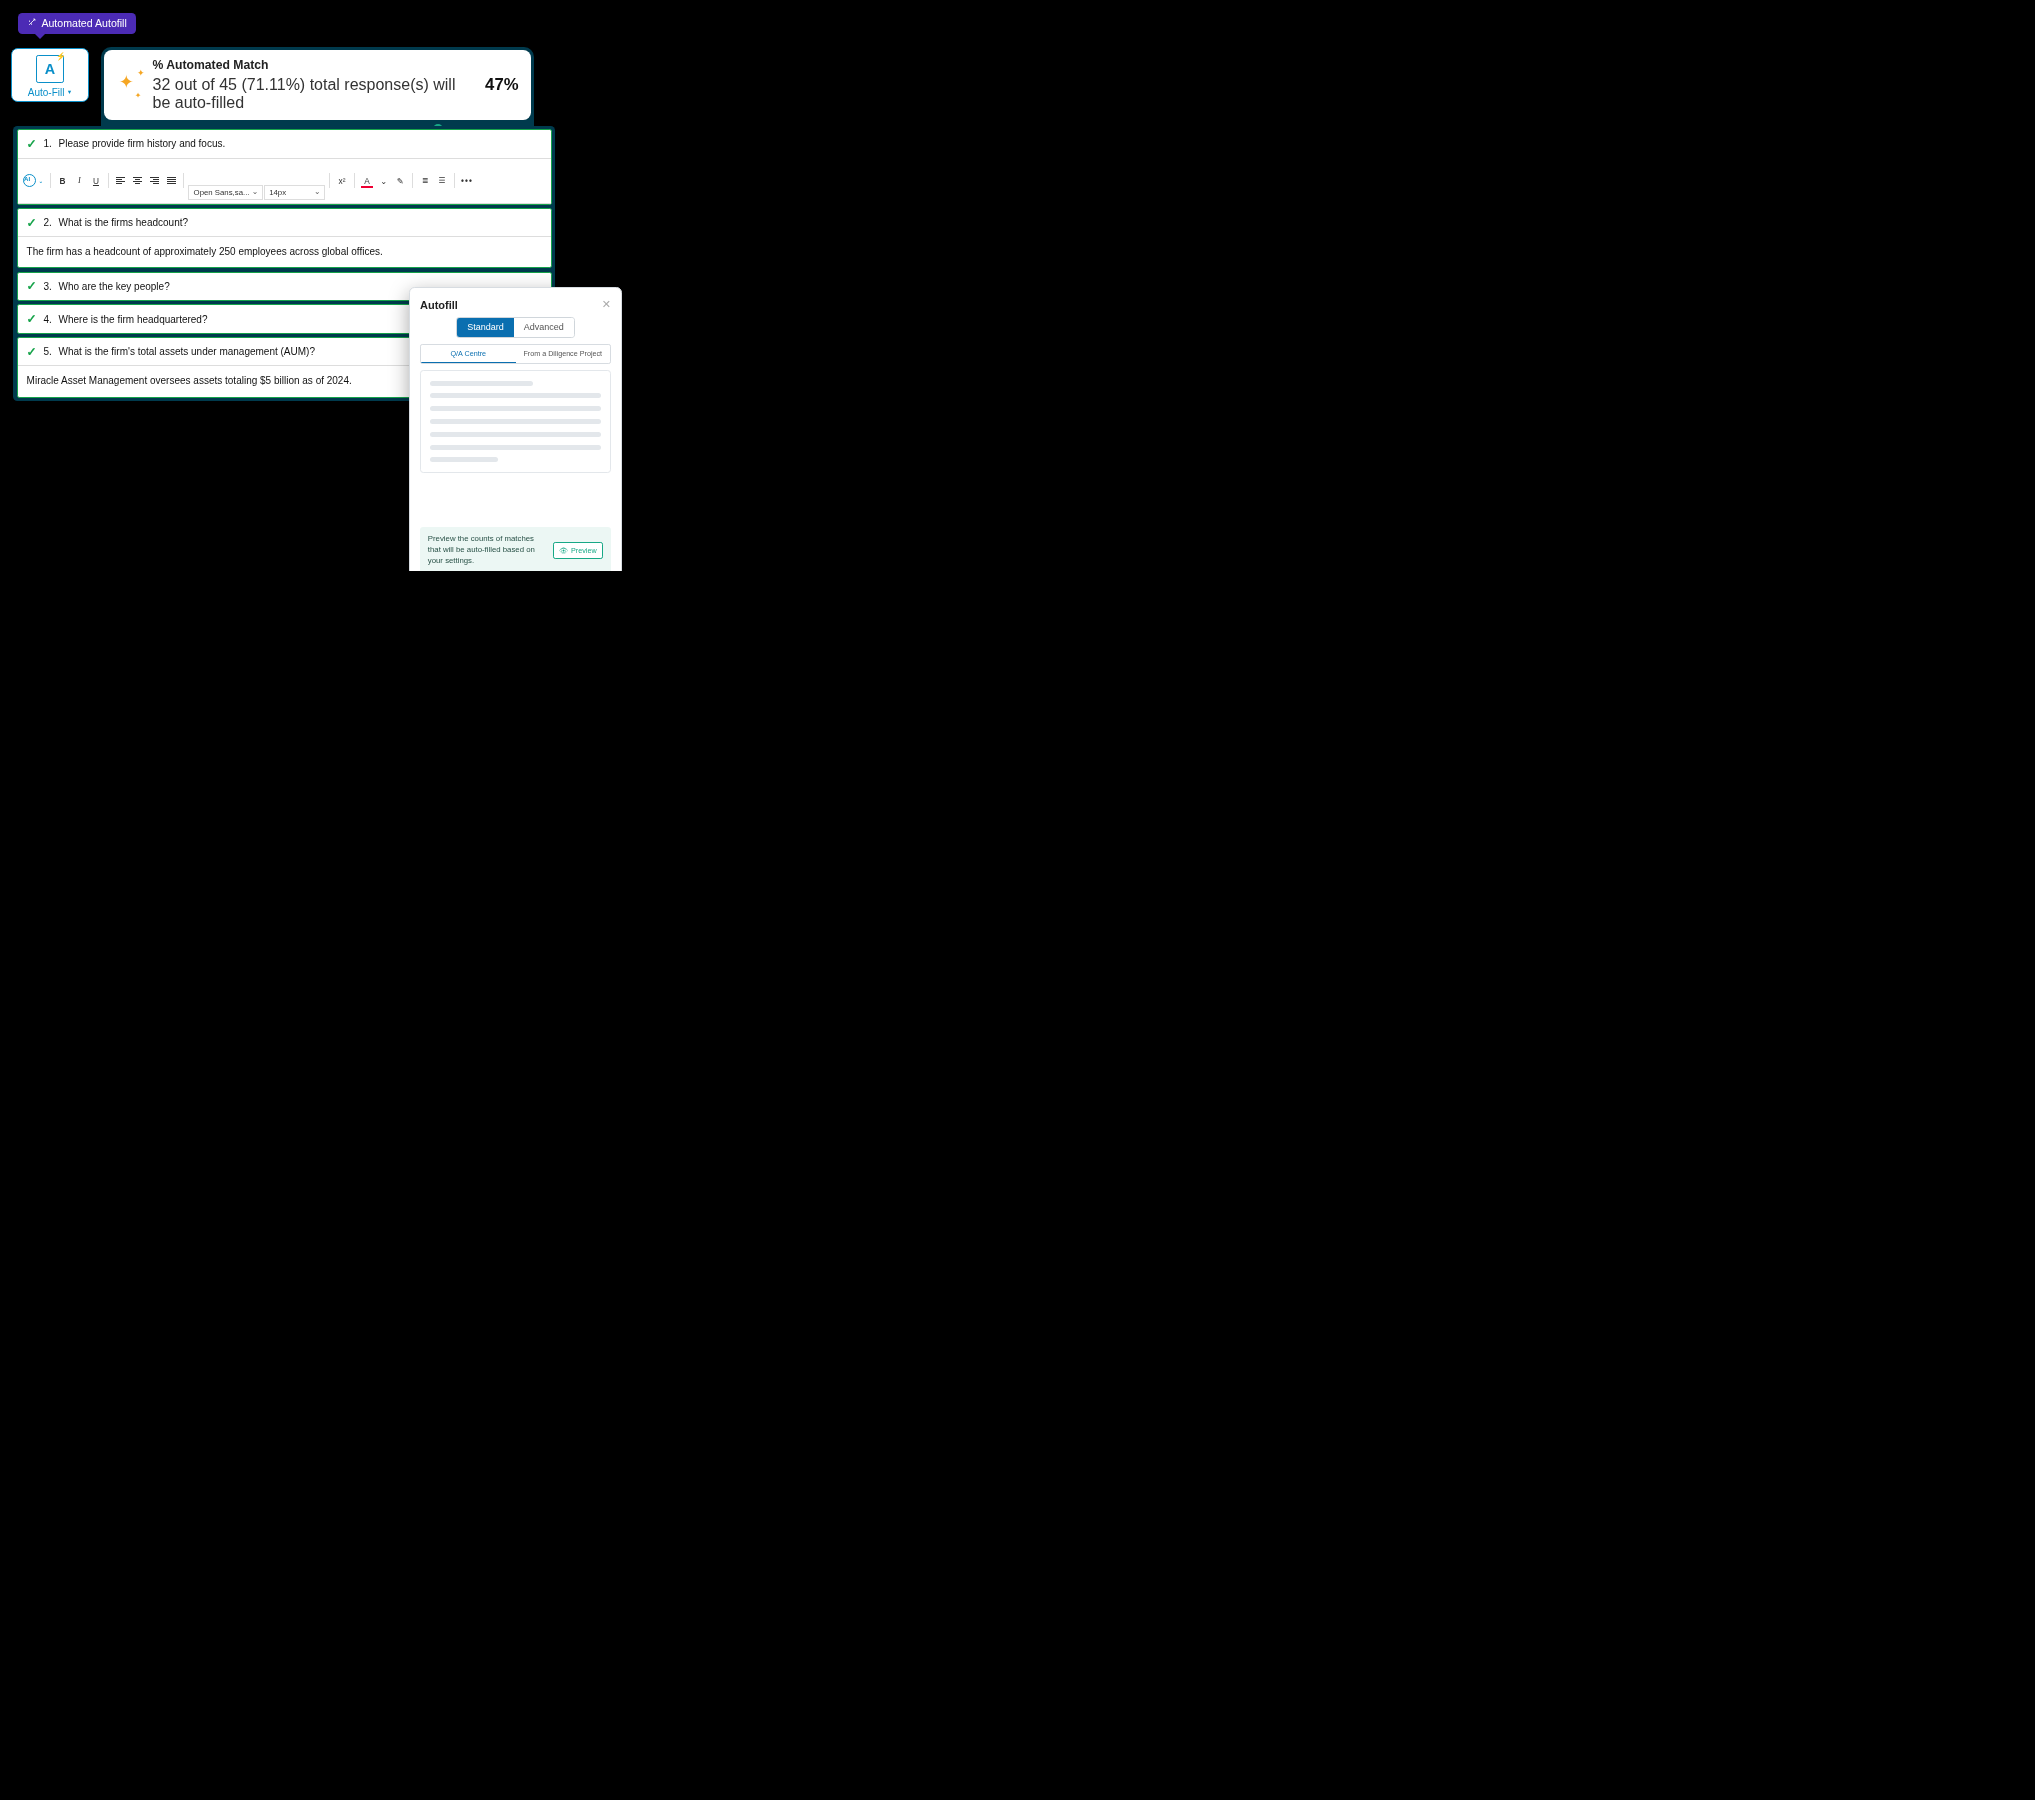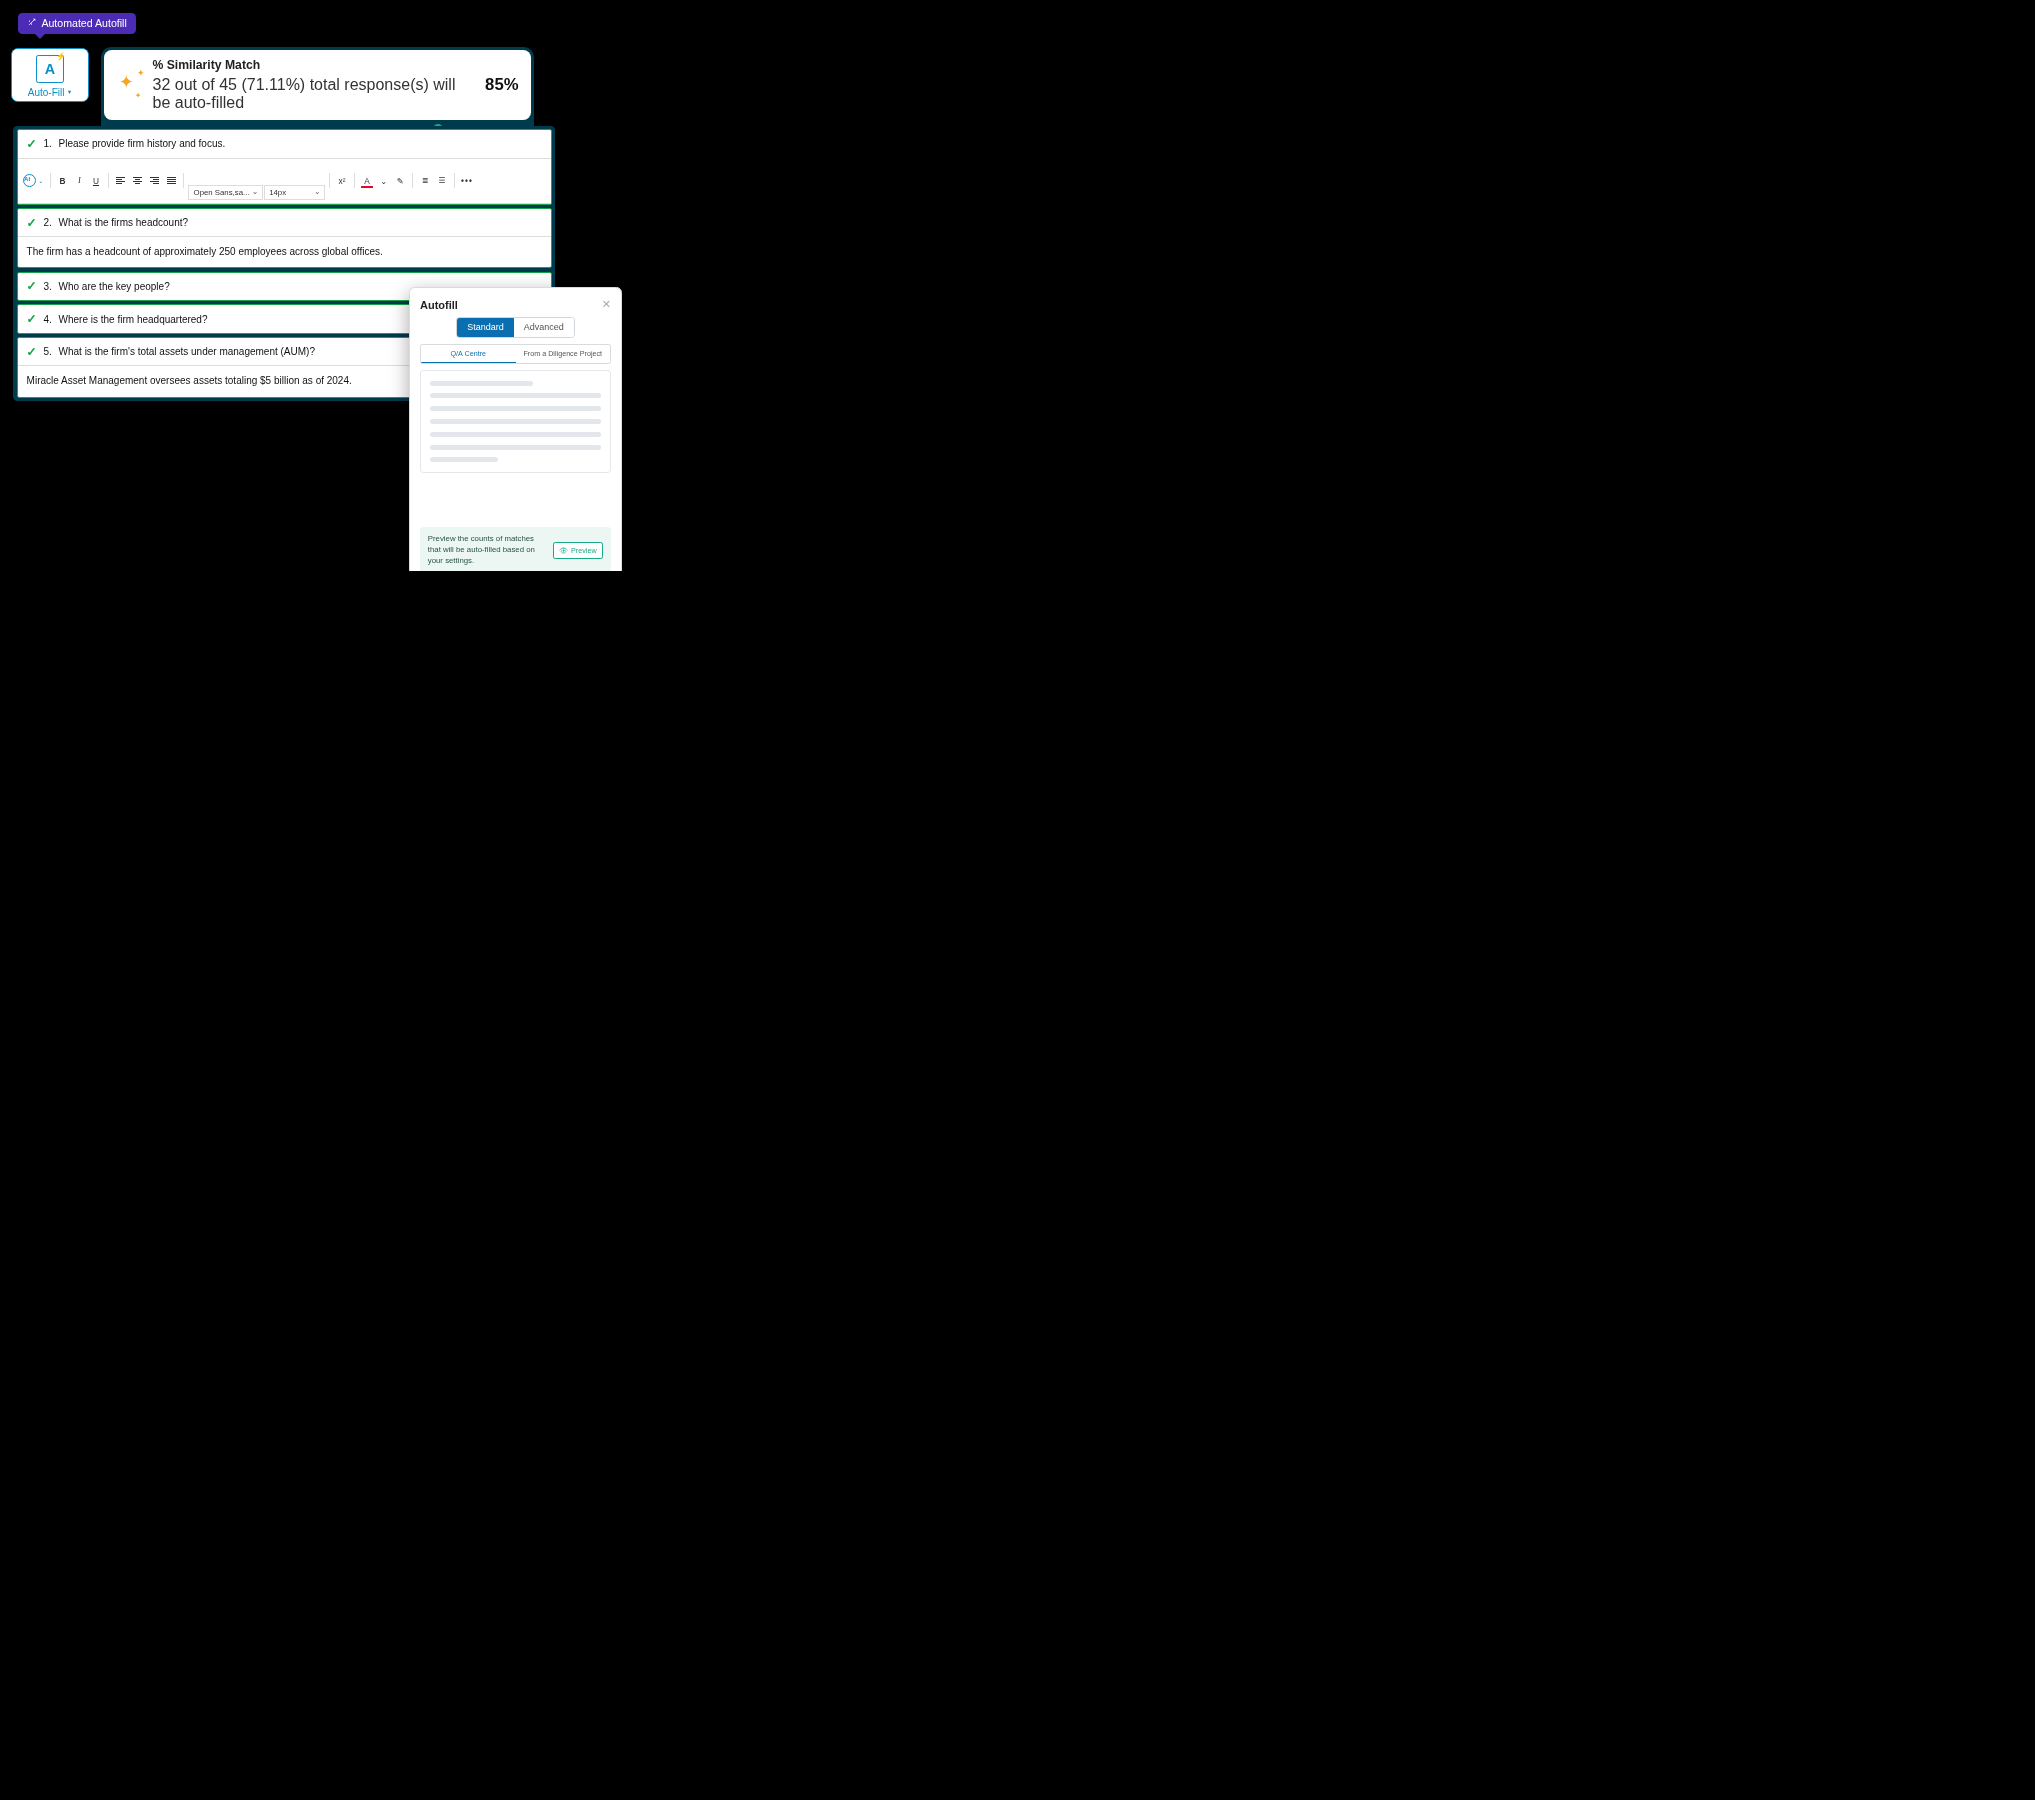--- a/index.html
+++ b/index.html
@@ -404,24 +404,24 @@
 </div>
 
 <div class="sim-panel">
   <div class="sim-inner">
     <div class="sparkle-cluster">
       <span class="sparkle-big">✦</span>
       <span class="sparkle-sm1">✦</span>
       <span class="sparkle-sm2">✦</span>
     </div>
     <div class="sim-text">
-      <div class="sim-title">% Similarity Match</div>
+      <div class="sim-title">% Automated Match</div>
       <div class="sim-sub">32 out of 45 (71.11%) total response(s) will be auto-filled</div>
     </div>
-    <div class="sim-pct">85%</div>
+    <div class="sim-pct">47%</div>
   </div>
   <div class="sim-bar">
     <div class="sim-fill">
       <div class="sim-handle"></div>
     </div>
   </div>
 </div>
 
 <div class="qlist">
 

